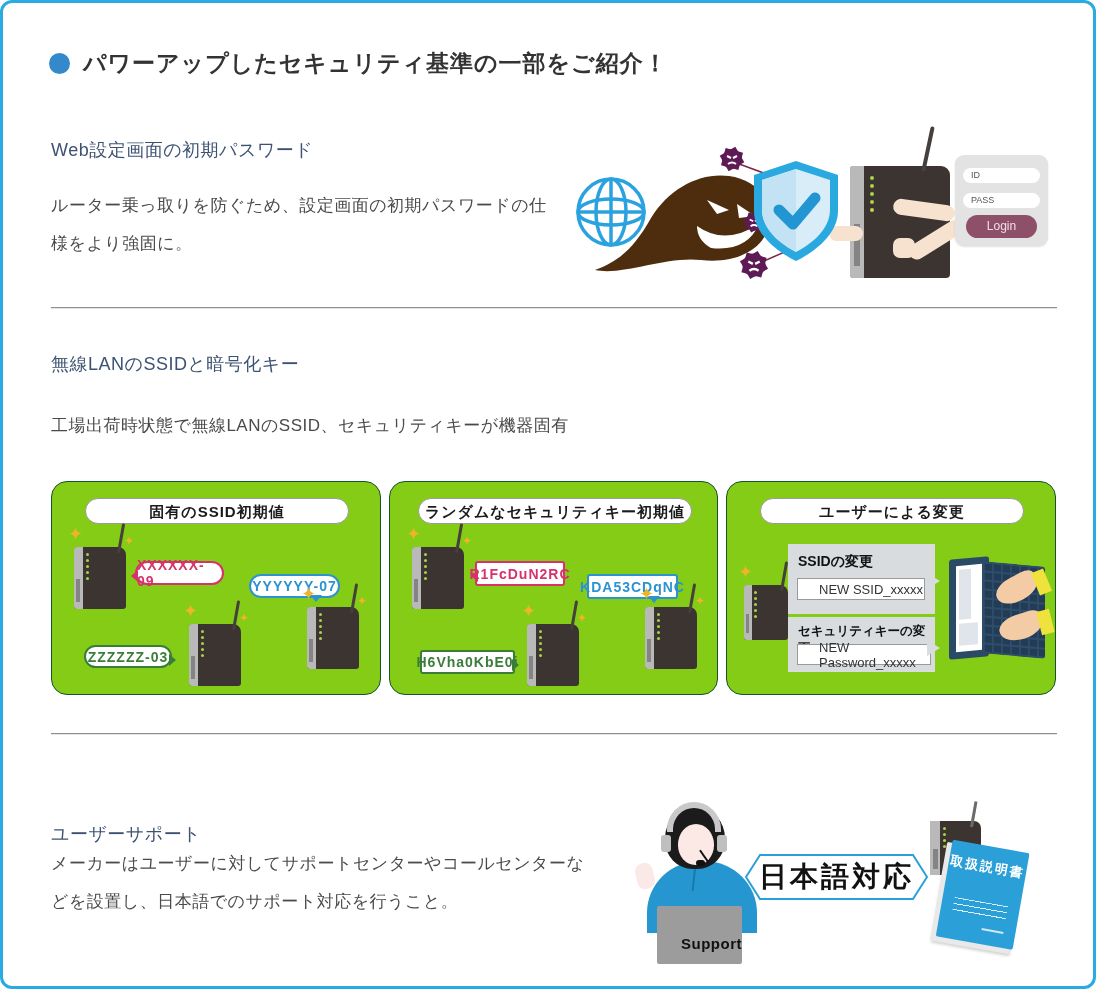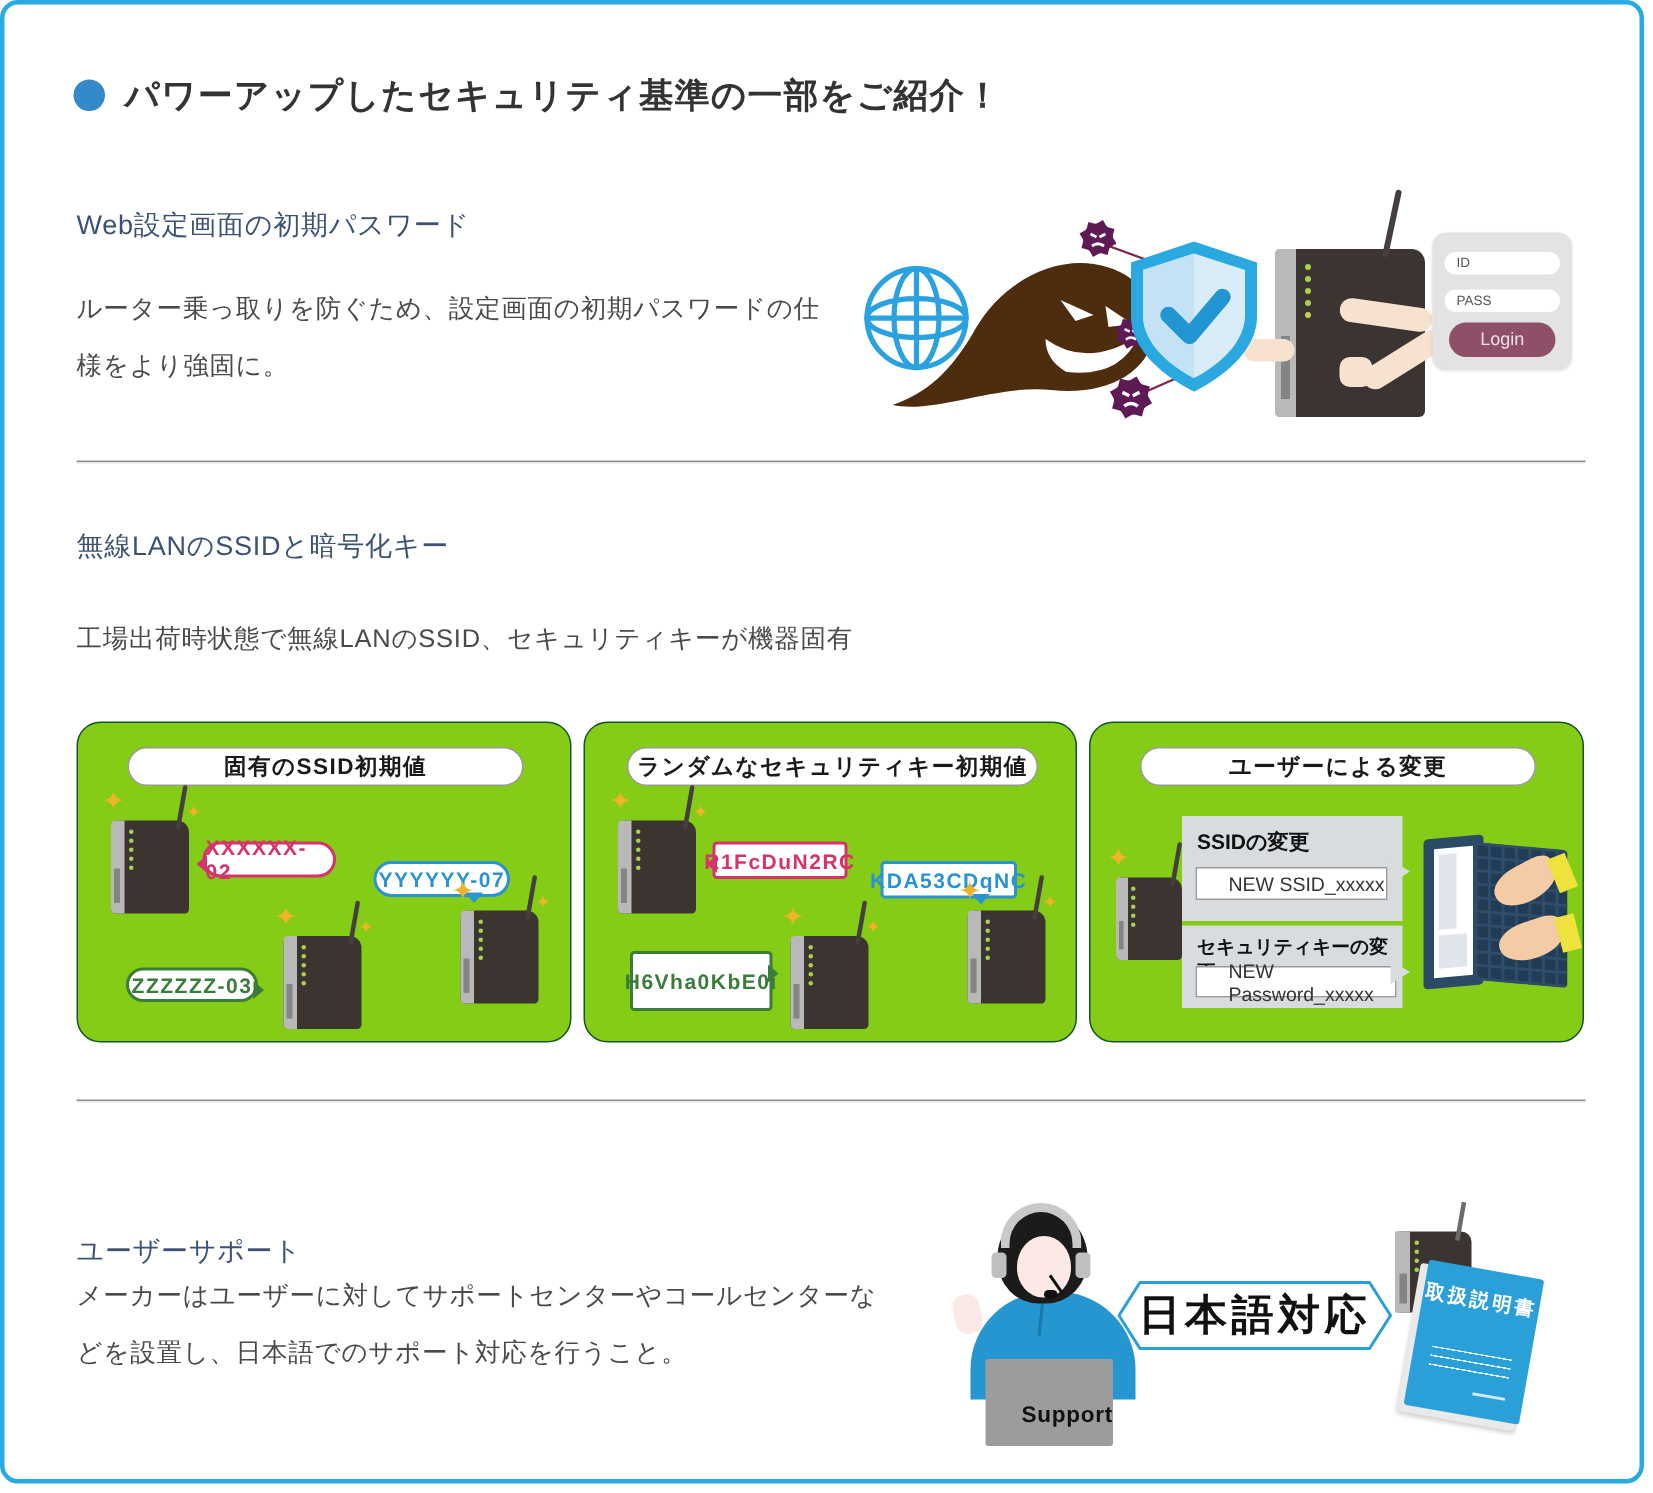--- a/index.html
+++ b/index.html
@@ -203,21 +203,21 @@
     <div class="pill" style="left:33px; width:264px;">固有のSSID初期値</div>
     <div class="router" style="left:22px; top:65px; width:52px; height:62px;">
       <div class="r-side"></div>
         <div class="r-vent"></div>
         <div class="r-leds"></div>
         <div class="r-antenna"></div>
       <span class="sparkle sp-big">✦</span>
       <span class="sparkle sp-small">✦</span>
     </div>
     <div class="bubble pink" style="left:83px; top:79px; width:89px; height:24px;">
-      <span style="position:static;">XXXXXX-02</span>
+      <span style="position:static;">XXXXXX-09</span>
       <span class="tail tail-left"></span>
     </div>
     <div class="bubble blue" style="left:197px; top:92px; width:91px; height:24px;">
       <span style="position:static;">YYYYYY-07</span>
       <span class="tail tail-down"></span>
     </div>
     <div class="router" style="left:137px; top:142px; width:52px; height:62px;">
       <div class="r-side"></div>
         <div class="r-vent"></div>
         <div class="r-leds"></div>
@@ -258,21 +258,21 @@
       <span class="tail tail-down"></span>
     </div>
     <div class="router" style="left:137px; top:142px; width:52px; height:62px;">
       <div class="r-side"></div>
         <div class="r-vent"></div>
         <div class="r-leds"></div>
         <div class="r-antenna"></div>
       <span class="sparkle sp-big">✦</span>
       <span class="sparkle sp-small">✦</span>
     </div>
-    <div class="bubble rect green" style="left:30px; top:152px; width:95px; height:40px;">
+    <div class="bubble rect green" style="left:30px; top:168px; width:95px; height:24px;">
       <span style="position:static;">H6Vha0KbE0i</span>
       <span class="tail tail-right"></span>
     </div>
     <div class="router" style="left:255px; top:125px; width:52px; height:62px;">
       <div class="r-side"></div>
         <div class="r-vent"></div>
         <div class="r-leds"></div>
         <div class="r-antenna"></div>
       <span class="sparkle sp-big">✦</span>
       <span class="sparkle sp-small">✦</span>

